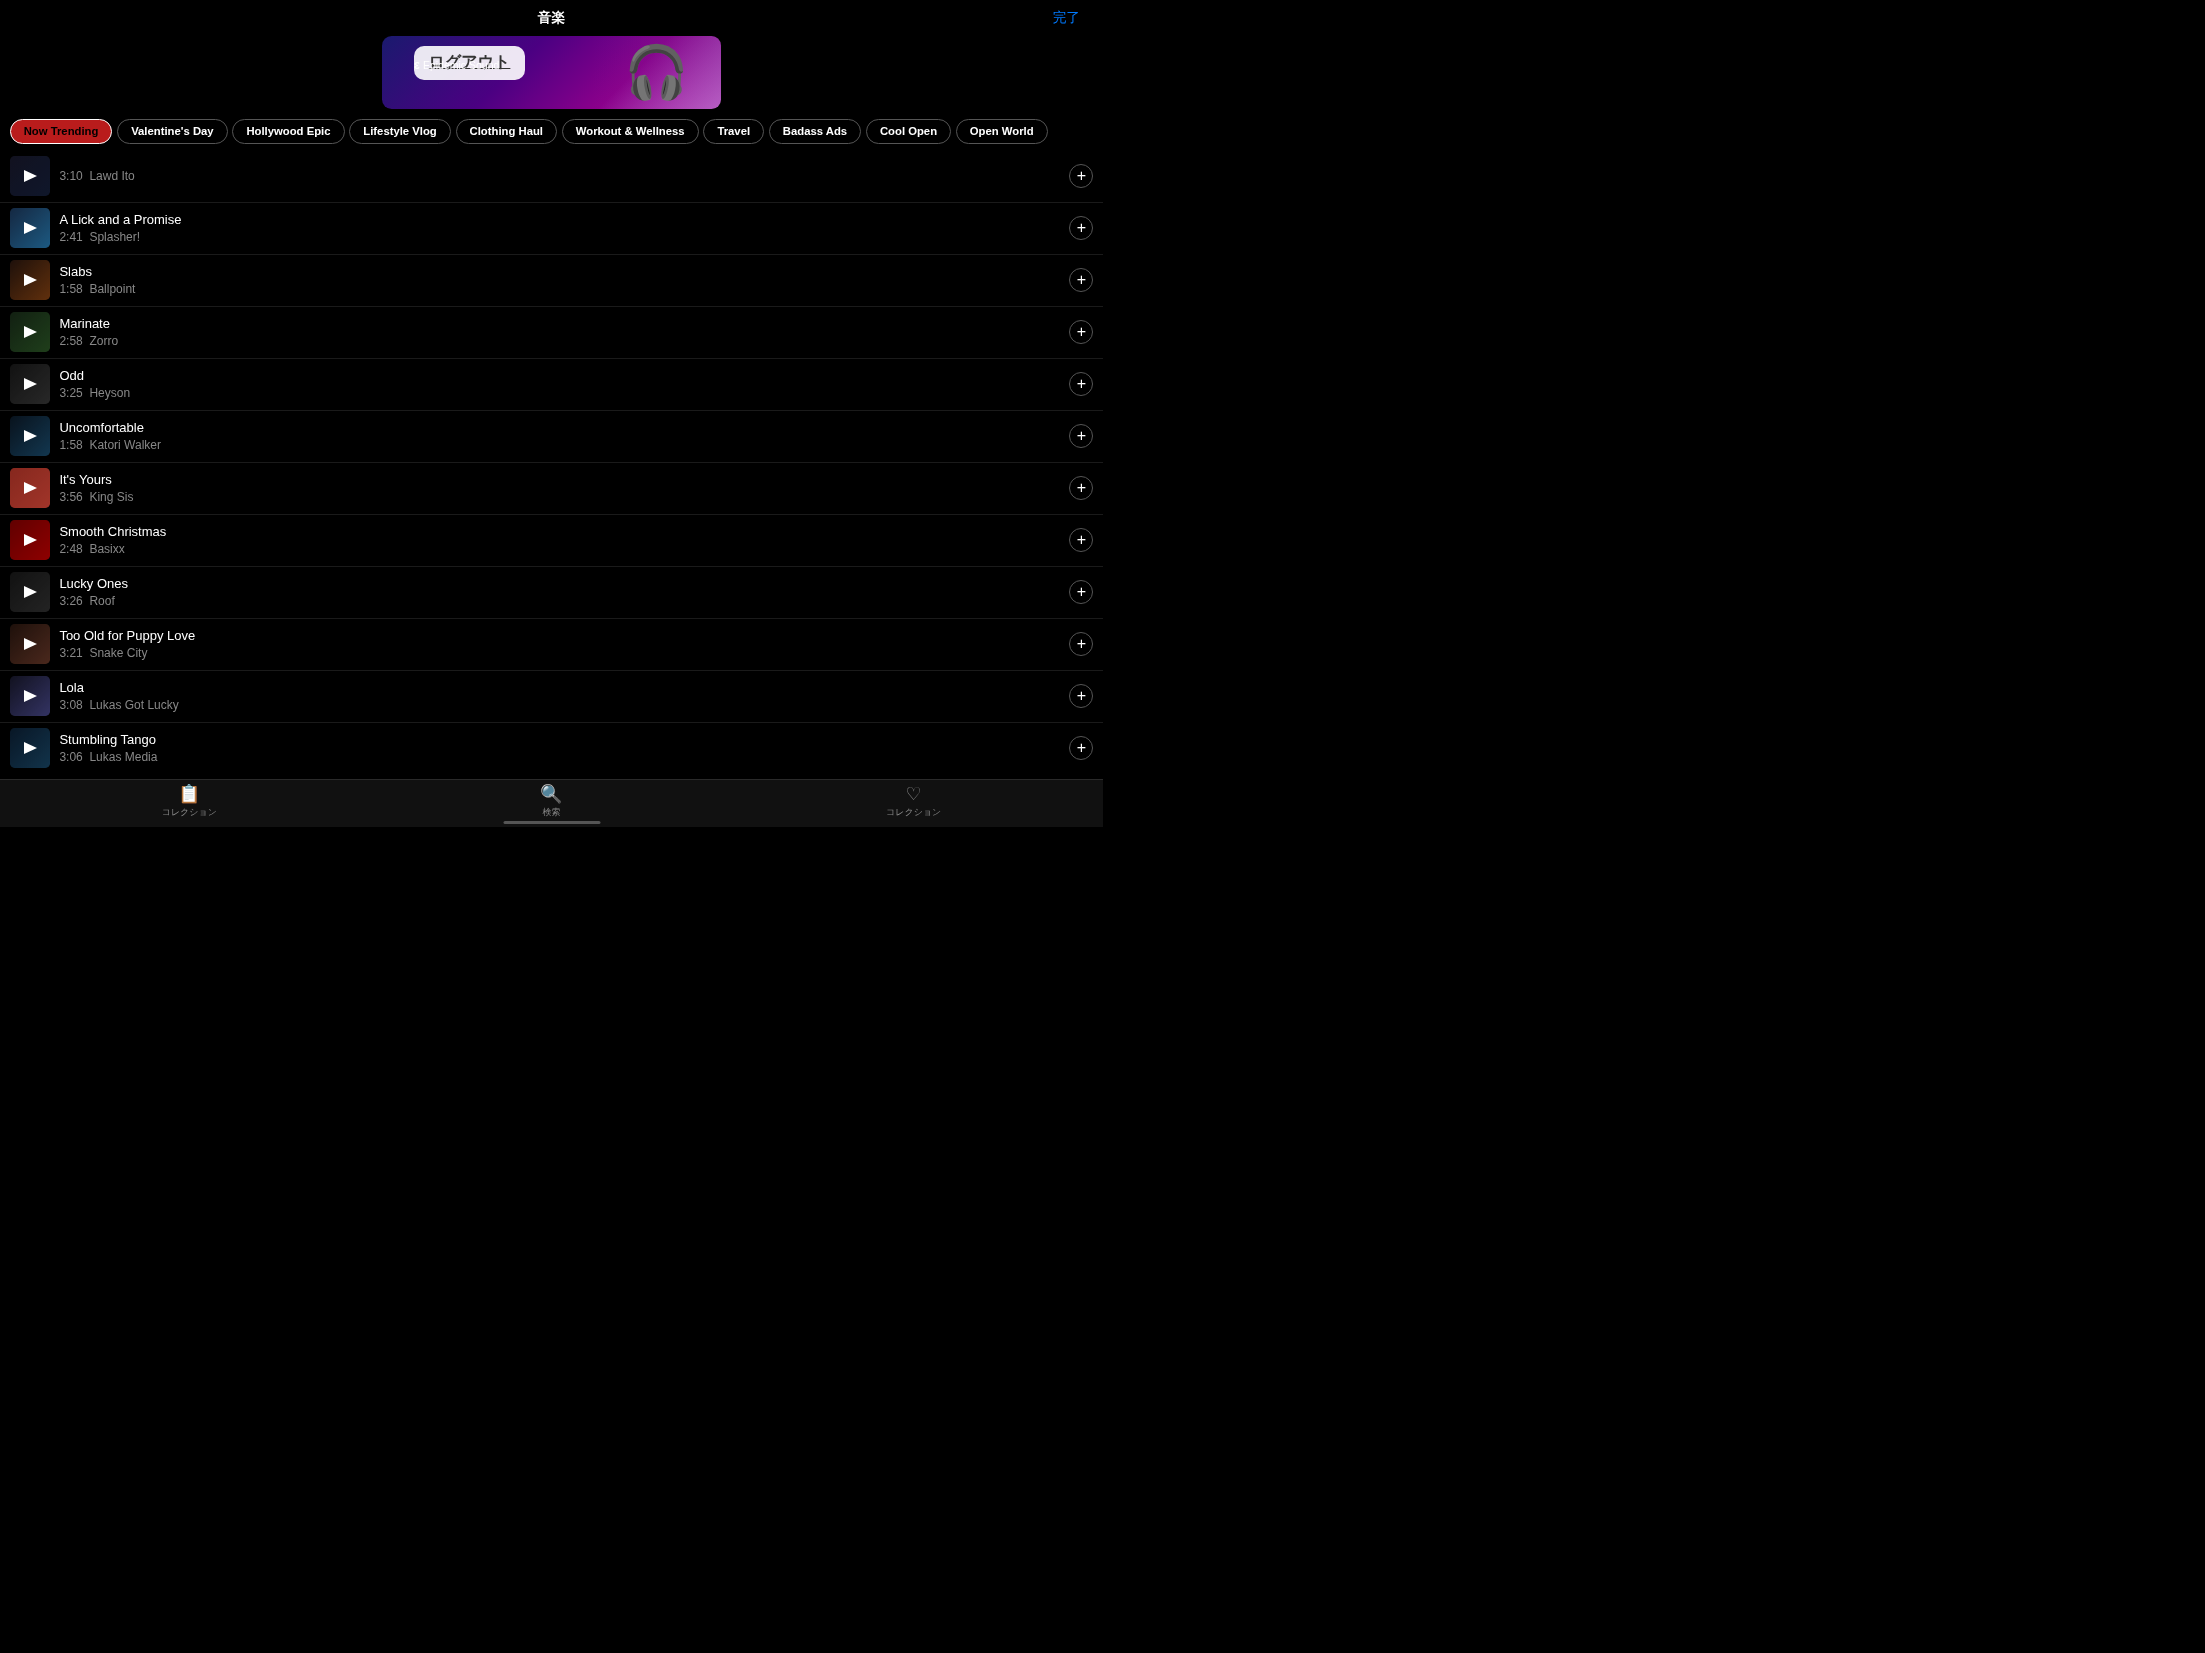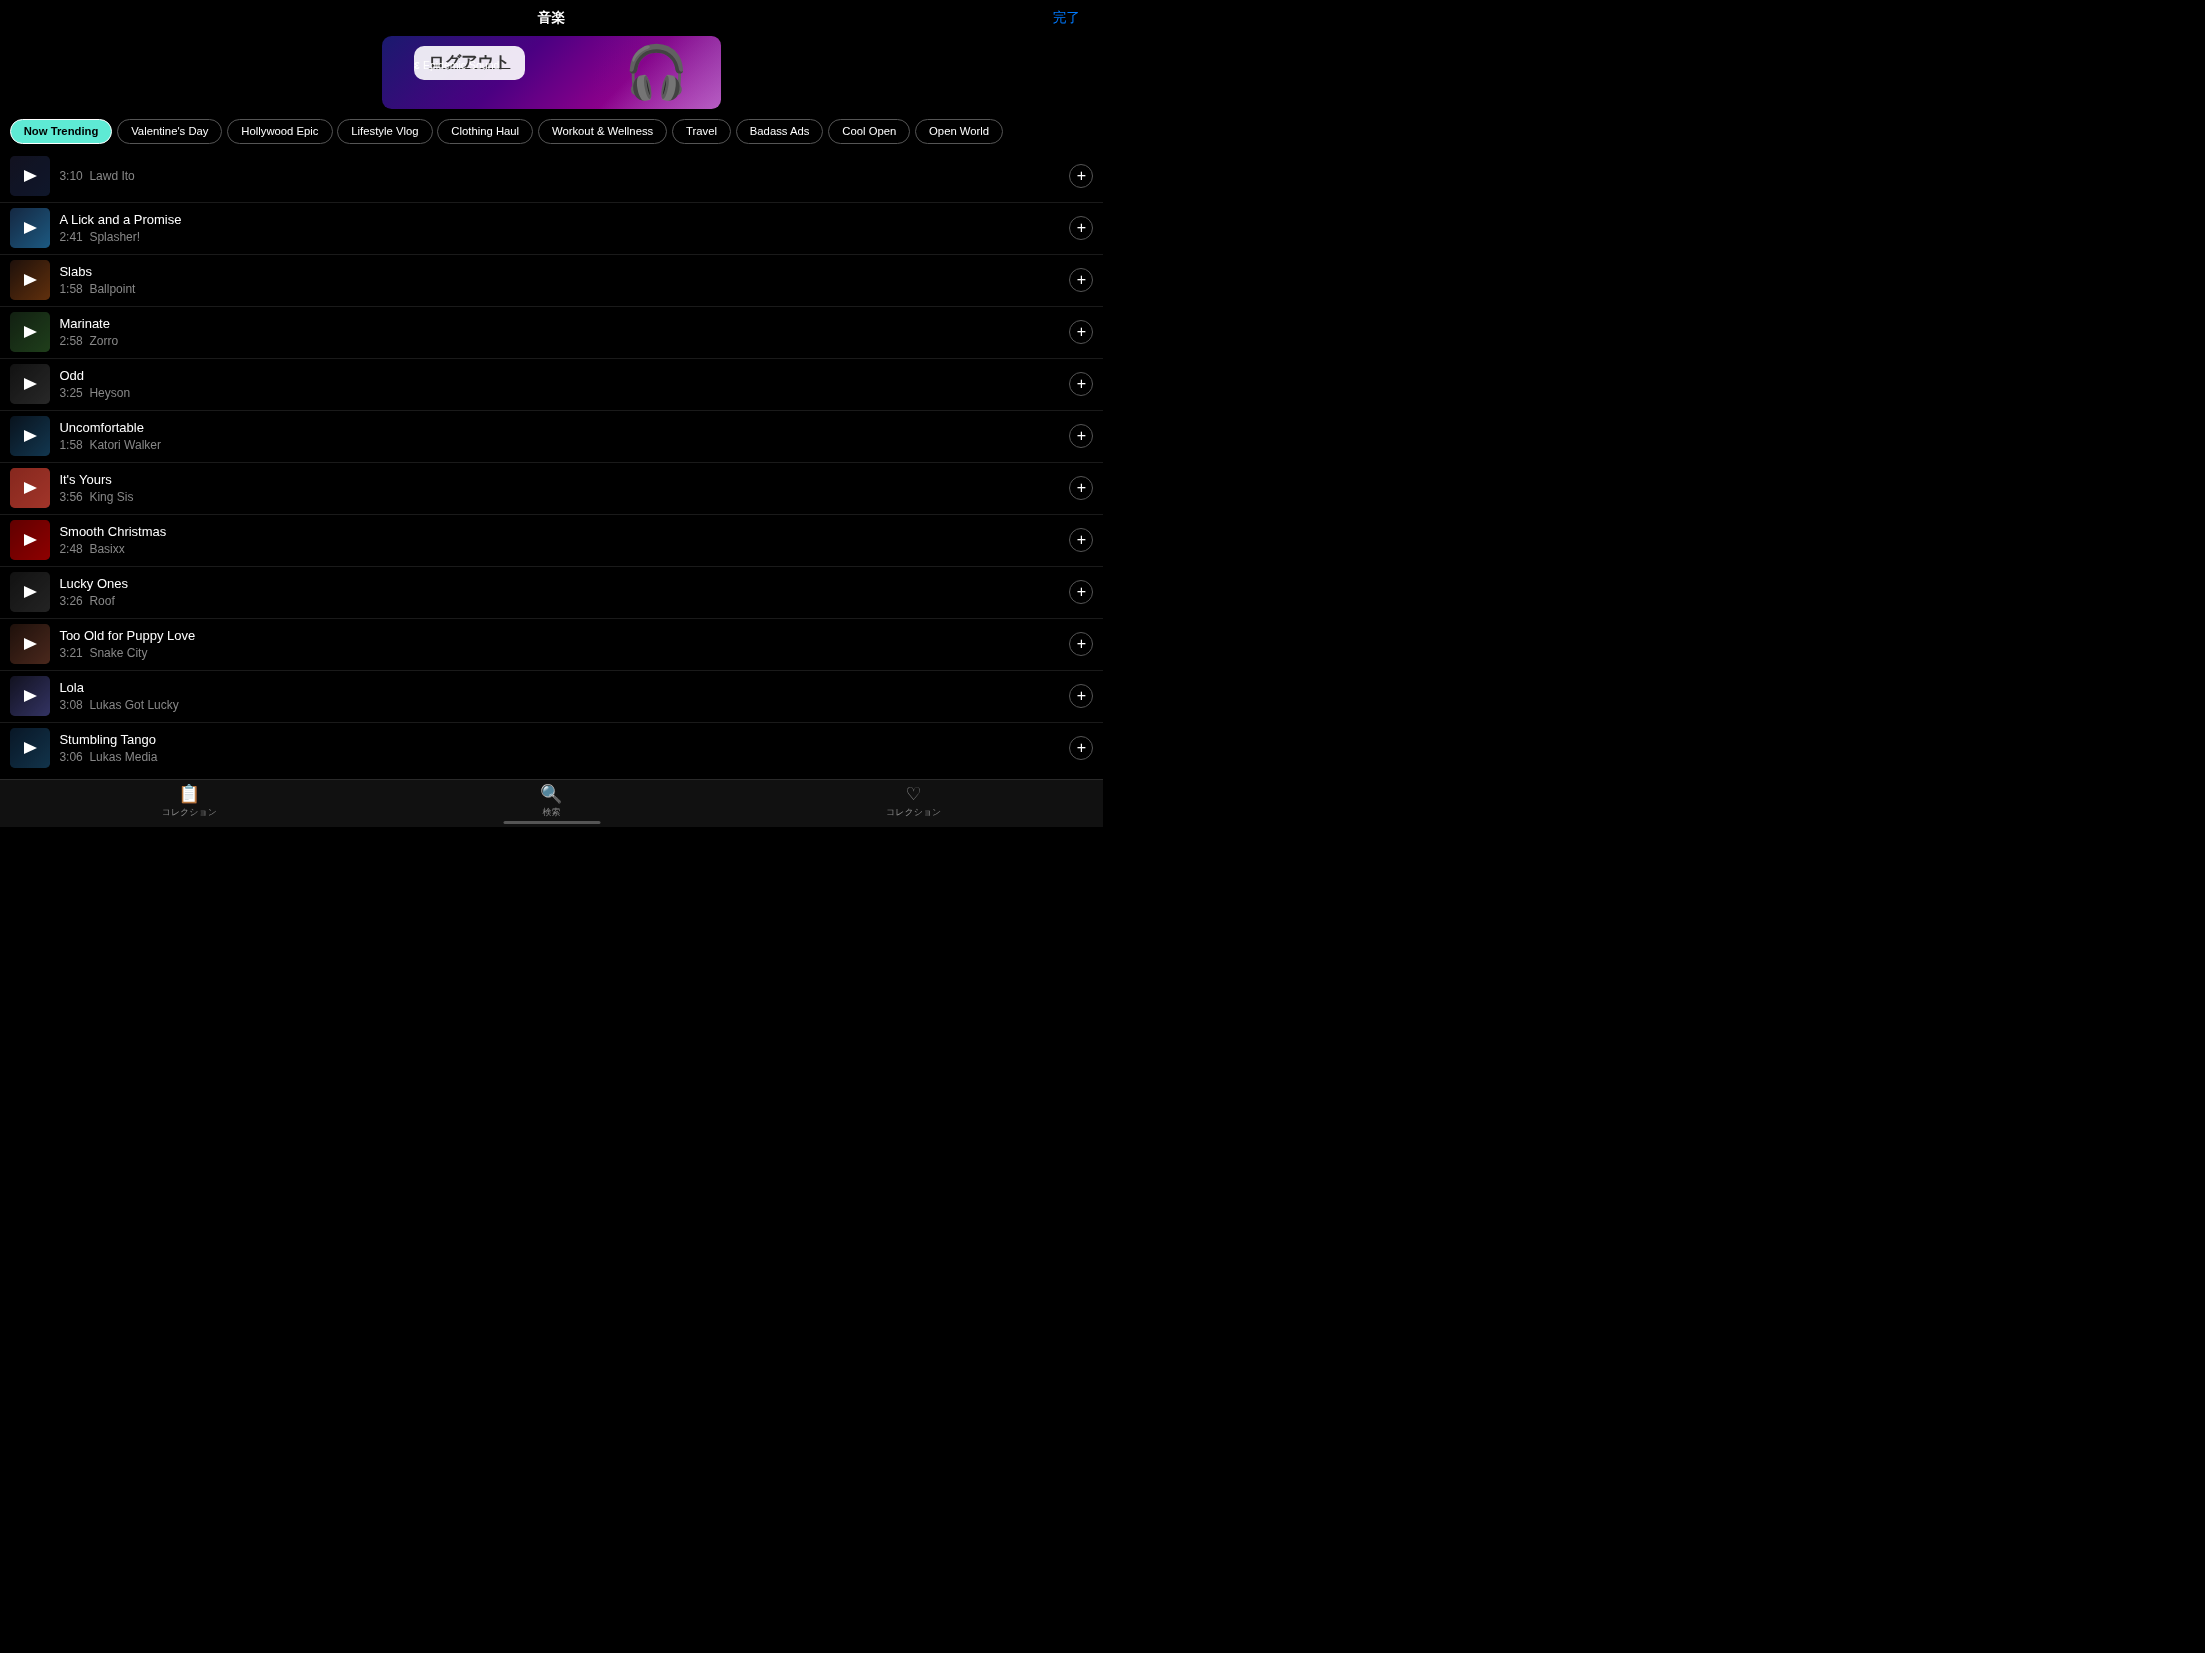--- a/index.html
+++ b/index.html
@@ -103,23 +103,24 @@
     .tab {
       flex-shrink: 0;
       padding: 5.7px 13px;
       border-radius: 16px;
       border: 0.8px solid #555;
       background: transparent;
       color: #fff;
       font-size: 11.3px;
       cursor: pointer;
       white-space: nowrap;
+      font-weight: bold;
     }
     .tab.active {
-      background: #5eead4;
+      background: #b91c1c;
       color: #000;
       border-color: #fff;
       font-weight: 600;
     }
 
     
     .track-list {
       overflow-y: auto;
       height: calc(827px - 36px - 82px - 39px - 48px);
     }

